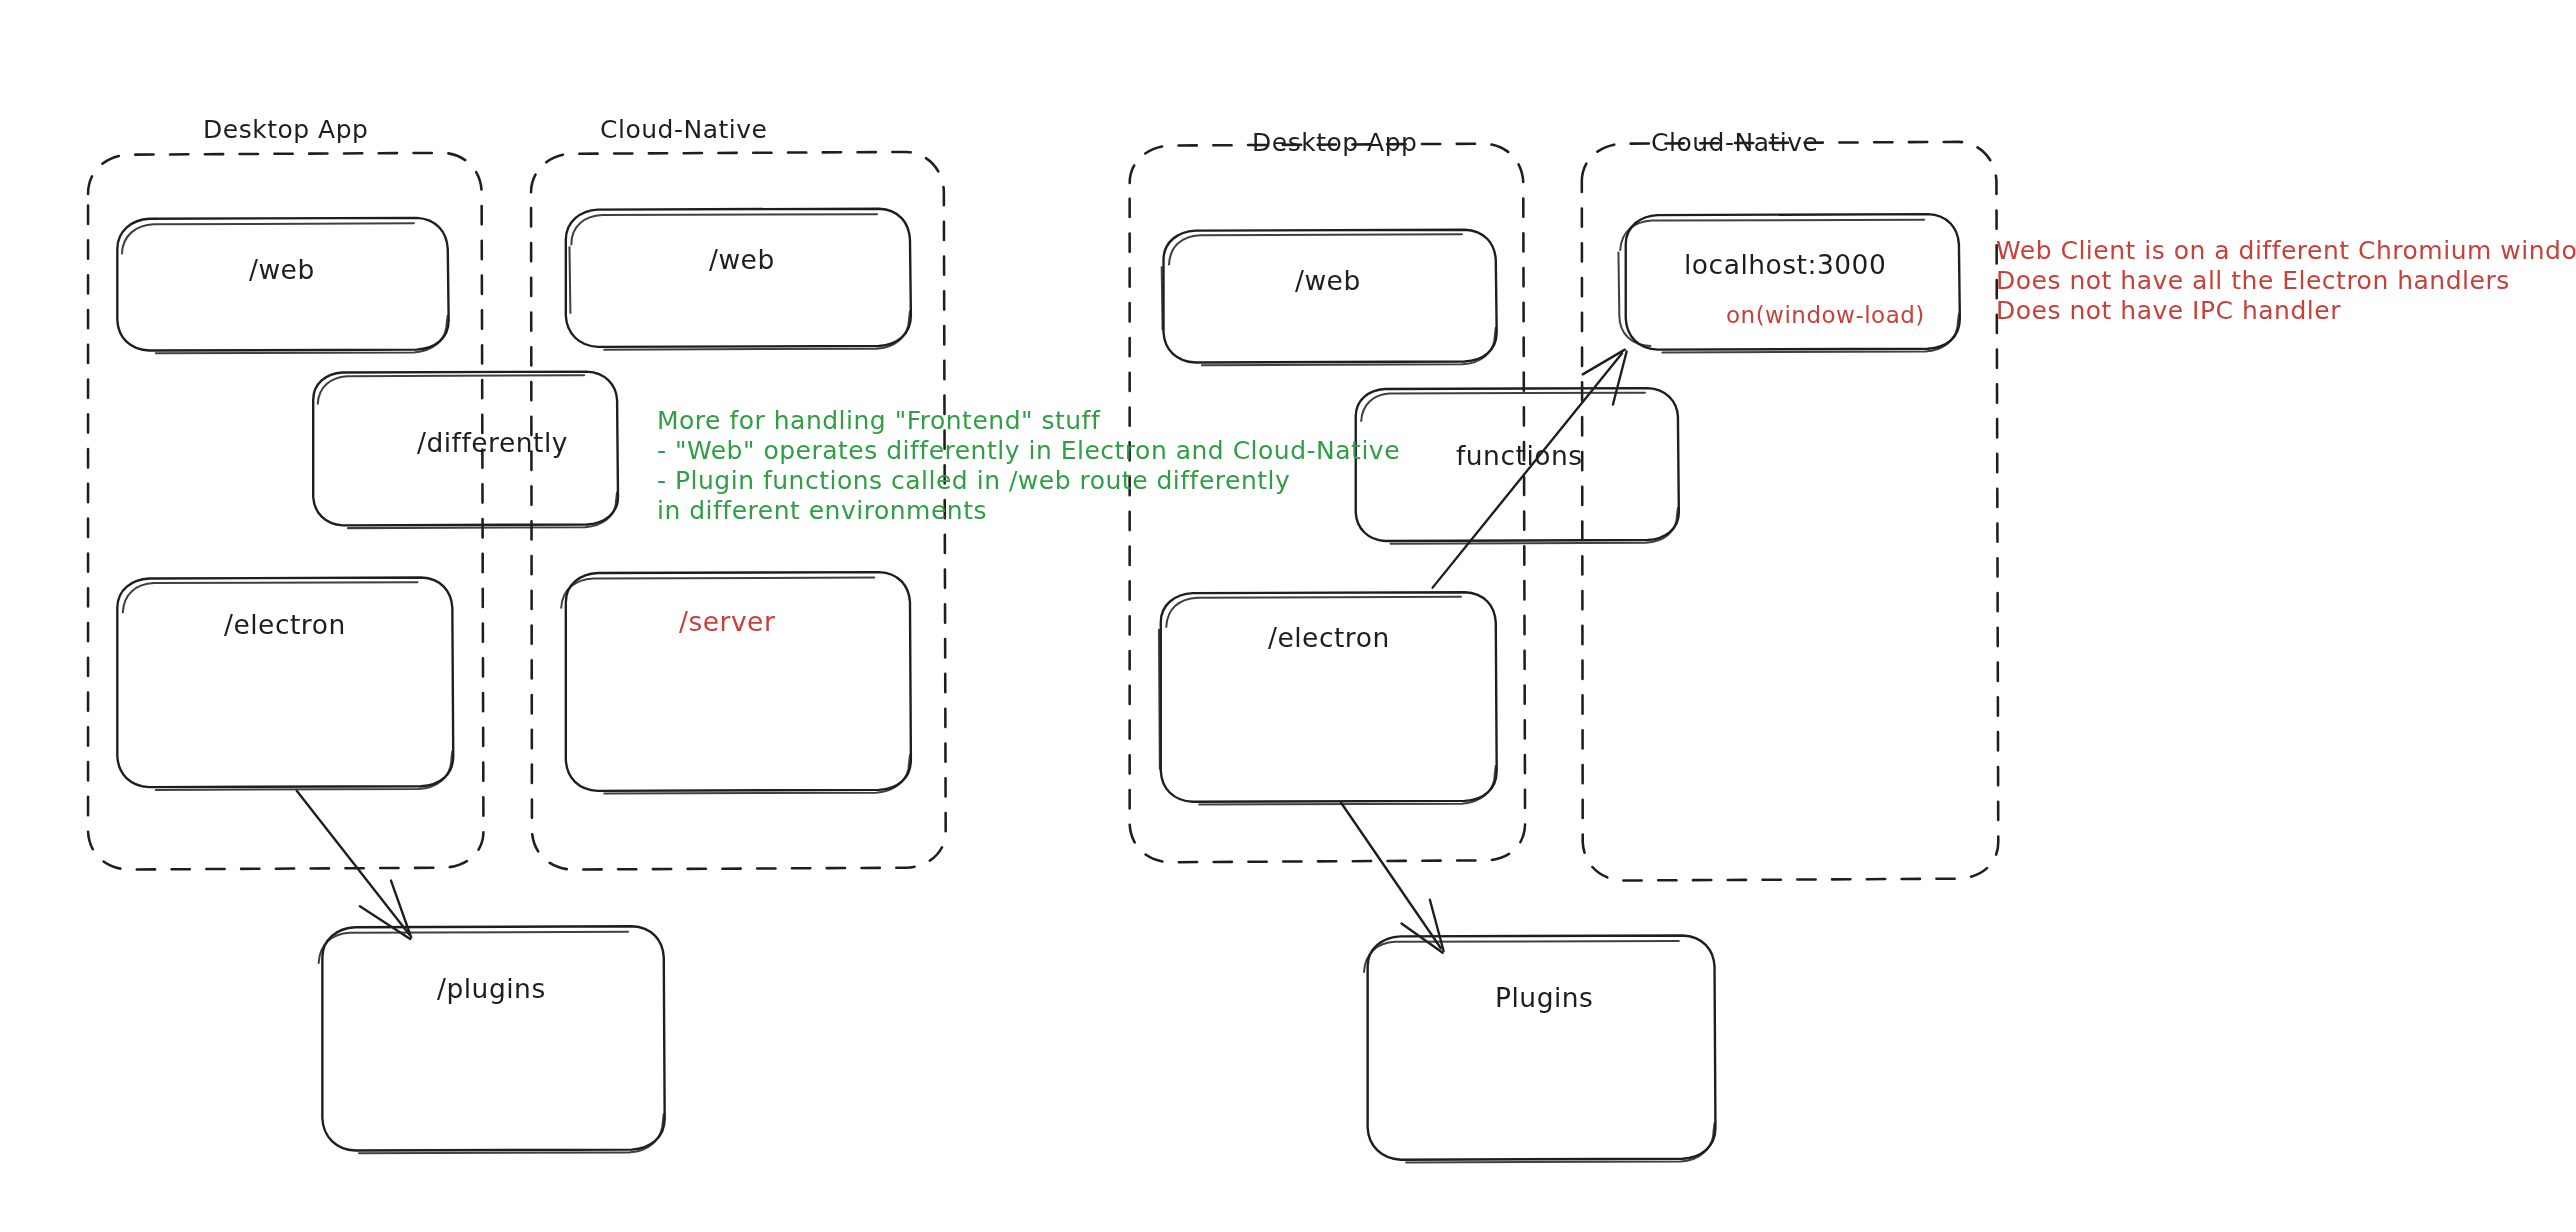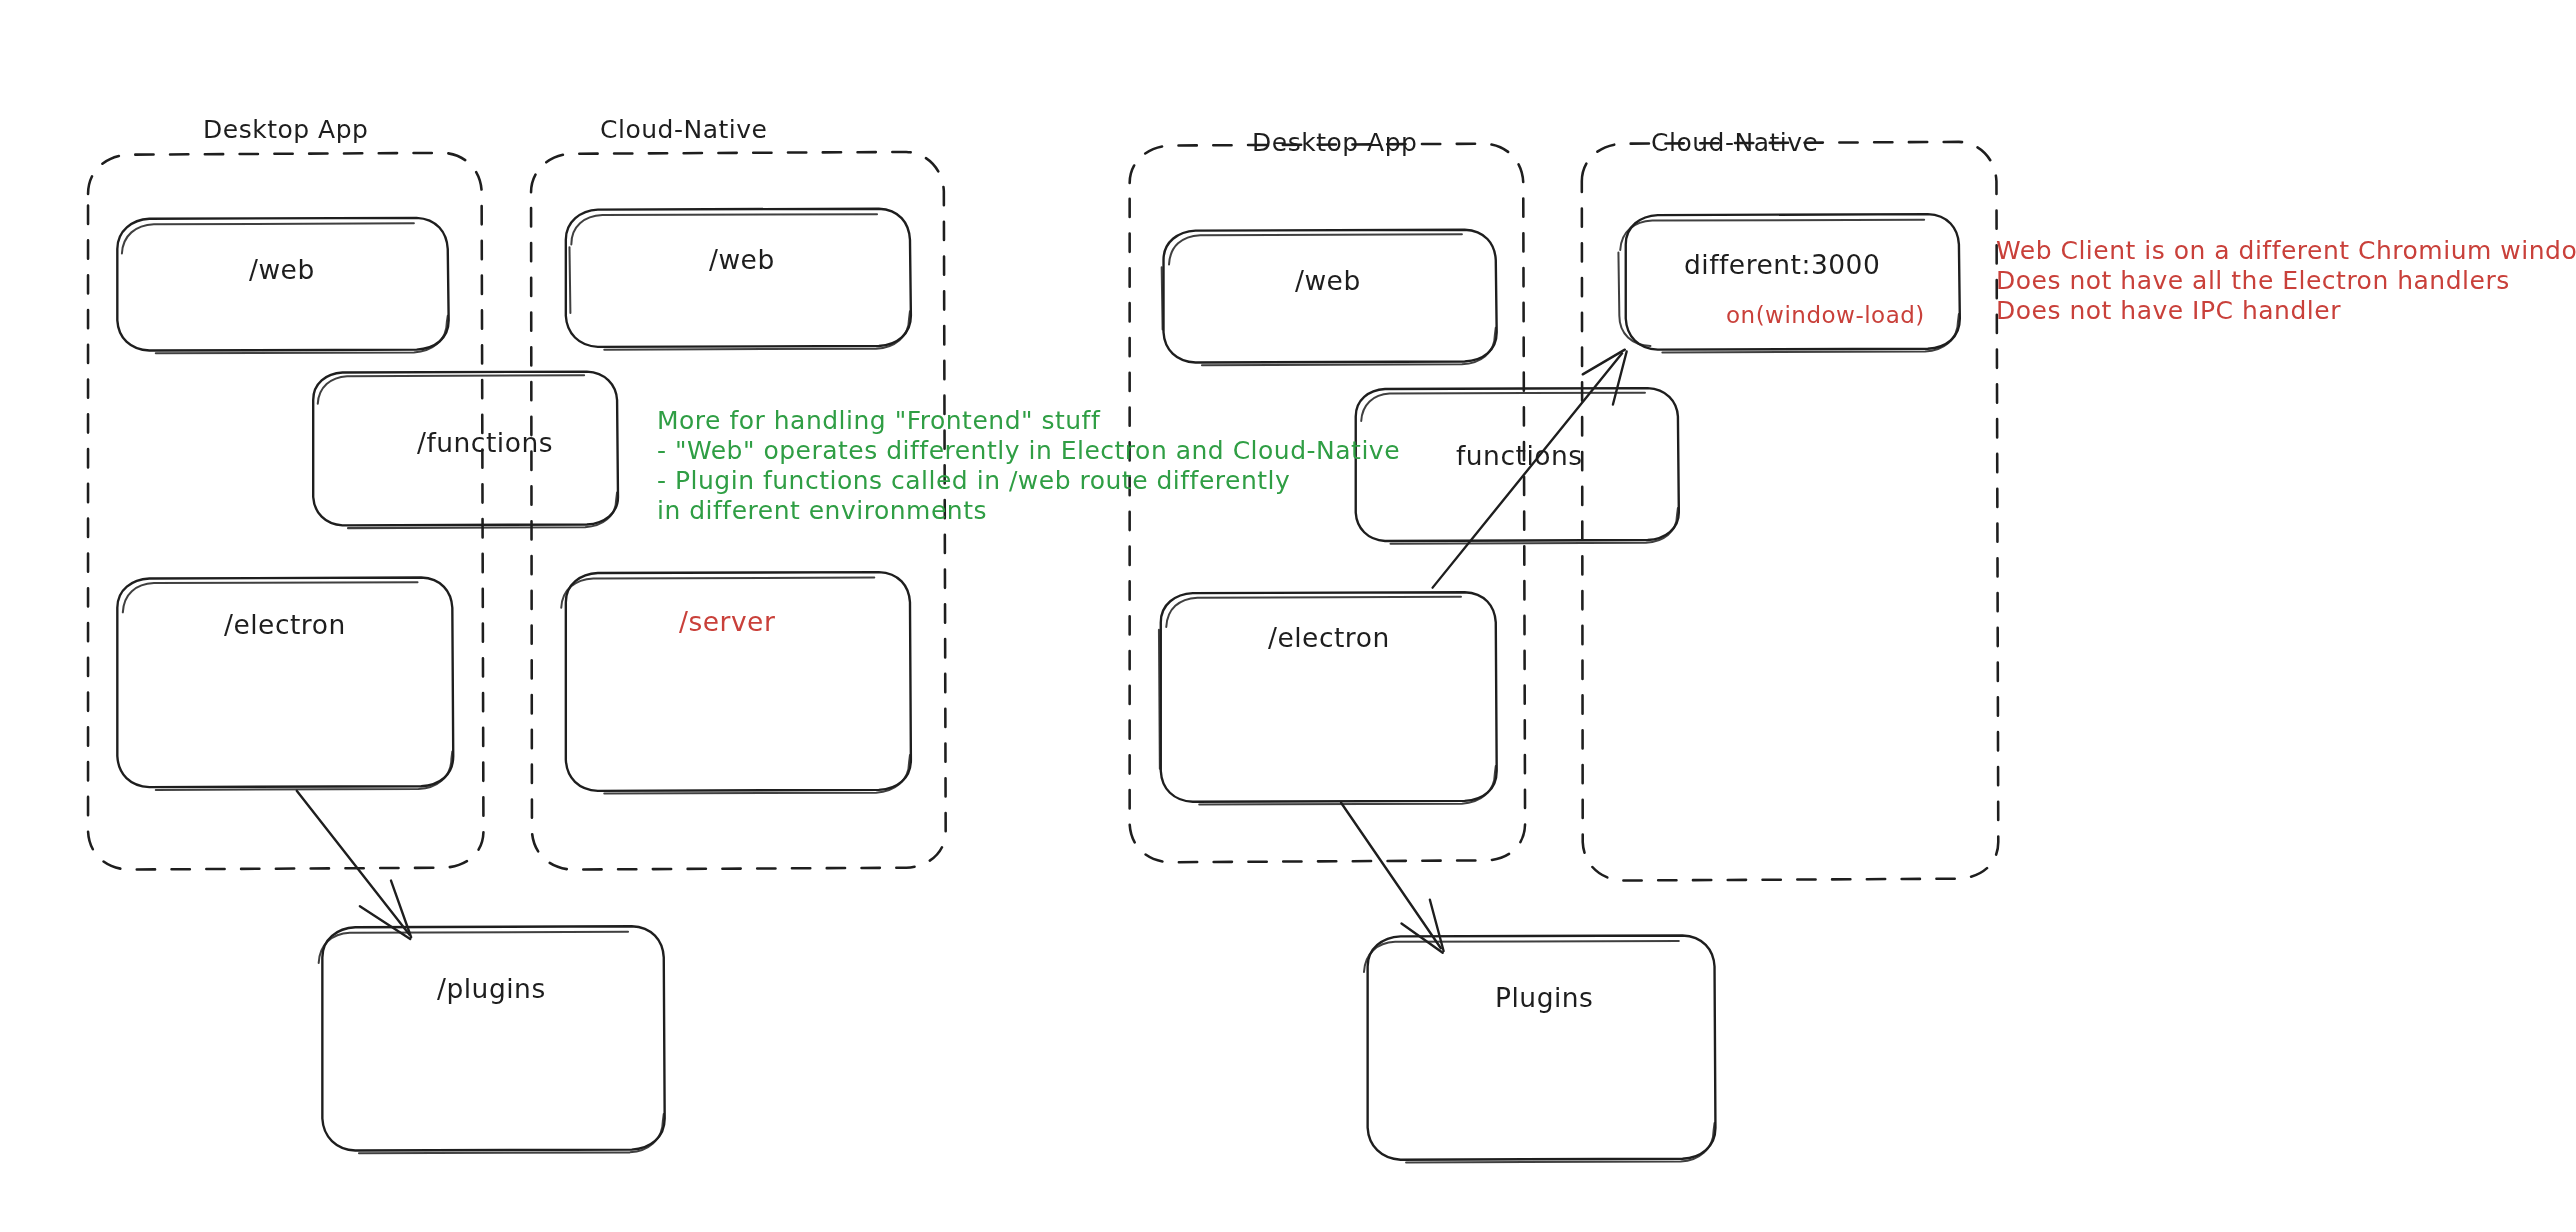--- a/index.html
+++ b/index.html
@@ -148,35 +148,35 @@
       <path class="arrow" d="M1729 409 L 1775 382"></path>
       <path class="arrow" d="M1762 442 L 1777 384"></path>
     </g>
   </svg>
 
   <div class="lbl grouplabel" style="left:203px;top:115px;">Desktop App</div>
   <div class="lbl grouplabel" style="left:600px;top:115px;">Cloud-Native</div>
 
   <div class="lbl boxlabel" style="left:249px;top:254px;">/web</div>
   <div class="lbl boxlabel" style="left:709px;top:244px;">/web</div>
-  <div class="lbl boxlabel" style="left:417px;top:427px;">/functions</div>
+  <div class="lbl boxlabel" style="left:417px;top:427px;">/differently</div>
   <div class="lbl boxlabel" style="left:224px;top:609px;">/electron</div>
   <div class="lbl boxlabel red-title" style="left:679px;top:606px;">/server</div>
   <div class="lbl boxlabel" style="left:437px;top:973px;">/plugins</div>
 
   <div class="lbl note note-green" style="left:657px;top:406px;">More for handling "Frontend" stuff
 - "Web" operates differently in Electron and Cloud-Native
 - Plugin functions called in /web route differently
 in different environments</div>
 
   <div class="lbl grouplabel" style="left:1252px;top:128px;">Desktop App</div>
   <div class="lbl grouplabel" style="left:1651px;top:128px;">Cloud-Native</div>
 
   <div class="lbl boxlabel" style="left:1295px;top:265px;">/web</div>
-  <div class="lbl boxlabel" style="left:1684px;top:249px;">different:3000</div>
+  <div class="lbl boxlabel" style="left:1684px;top:249px;">localhost:3000</div>
   <div class="lbl small-red" style="left:1726px;top:302px;text-align:center;">on(window-load)</div>
   <div class="lbl boxlabel" style="left:1456px;top:440px;">functions</div>
   <div class="lbl boxlabel" style="left:1268px;top:622px;">/electron</div>
   <div class="lbl boxlabel" style="left:1495px;top:982px;">Plugins</div>
 
   <div style="position:absolute;left:1996px;top:236px;">
     <div class="lbl note note-red" style="position:static;">Web Client is on a different Chromium window</div>
     <div class="lbl note note-red" style="position:static;">Does not have all the Electron handlers</div>
     <div class="lbl note note-red" style="position:static;">Does not have IPC handler</div>
   </div>

